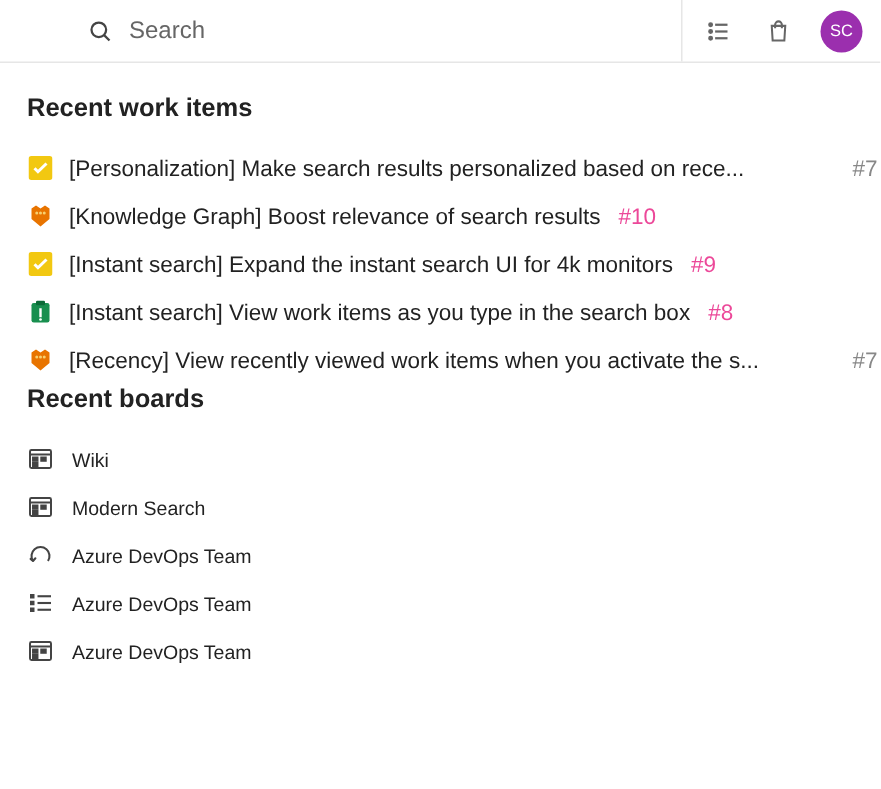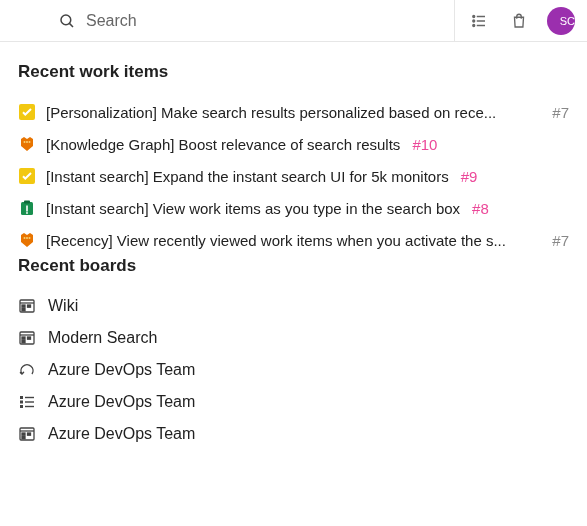--- a/index.html
+++ b/index.html
@@ -48,27 +48,27 @@
       cursor: pointer;
     }
     .avatar {
       width: 28px;
       height: 28px;
       border-radius: 50%;
       background: #9b2fae;
       color: #fff;
       display: flex;
       align-items: center;
-      justify-content: flex-end;
+      justify-content: center;
       font-size: 11px;
       font-weight: 400;
       margin-left: 4px;
     }
     .content {
-      padding: 20px 18px 10px 18px;
+      padding: 20px 2px 10px 18px;
     }
     .section-header {
       font-size: 17px;
       font-weight: 600;
       color: #222;
       margin-bottom: 14px;
     }
     .section + .section { }
     .wi-list, .board-list { list-style: none; }
     .wi-item {
@@ -100,21 +100,21 @@
       flex-shrink: 0;
       margin-left: 2px;
     }
     .wi-id-right { color: #888; flex-shrink: 0; margin-left: auto; }
     .wi-row-trunc .wi-title { max-width: 100%; }
     .board-item {
       display: flex;
       align-items: center;
       gap: 12px;
       padding: 7px 0;
-      font-size: 16px;
+      font-size: 13px;
       cursor: pointer;
     }
     svg { display: block; }
   </style>
 </head>
 <body>
 
 <div class="topbar">
   <div class="search-wrap">
     <span style="margin-right:6px;">
@@ -176,21 +176,21 @@
         <span class="wi-id">#10</span>
       </li>
 
       <li class="wi-item">
         <span class="wi-icon">
           <svg width="16" height="16" viewBox="0 0 16 16">
             <rect x="0" y="0" width="16" height="16" rx="2" fill="#f2c811"></rect>
             <path d="M4 8.2l2.3 2.3L12 5" stroke="#fff" stroke-width="2" fill="none"></path>
           </svg>
         </span>
-        <span class="wi-title">[Instant search] Expand the instant search UI for 5k monitors</span>
+        <span class="wi-title">[Instant search] Expand the instant search UI for 4k monitors</span>
         <span class="wi-id">#9</span>
       </li>
 
       <li class="wi-item">
         <span class="wi-icon">
           <svg width="16" height="16" viewBox="0 0 16 16">
             <rect x="2" y="2" width="12" height="13" rx="1.5" fill="#188f4f"></rect>
             <rect x="5" y="0.5" width="6" height="3" rx="0.8" fill="#0b6b38"></rect>
             <rect x="7.2" y="5.5" width="1.6" height="6" fill="#fff"></rect>
             <circle cx="8" cy="13" r="0.9" fill="#fff"></circle>

